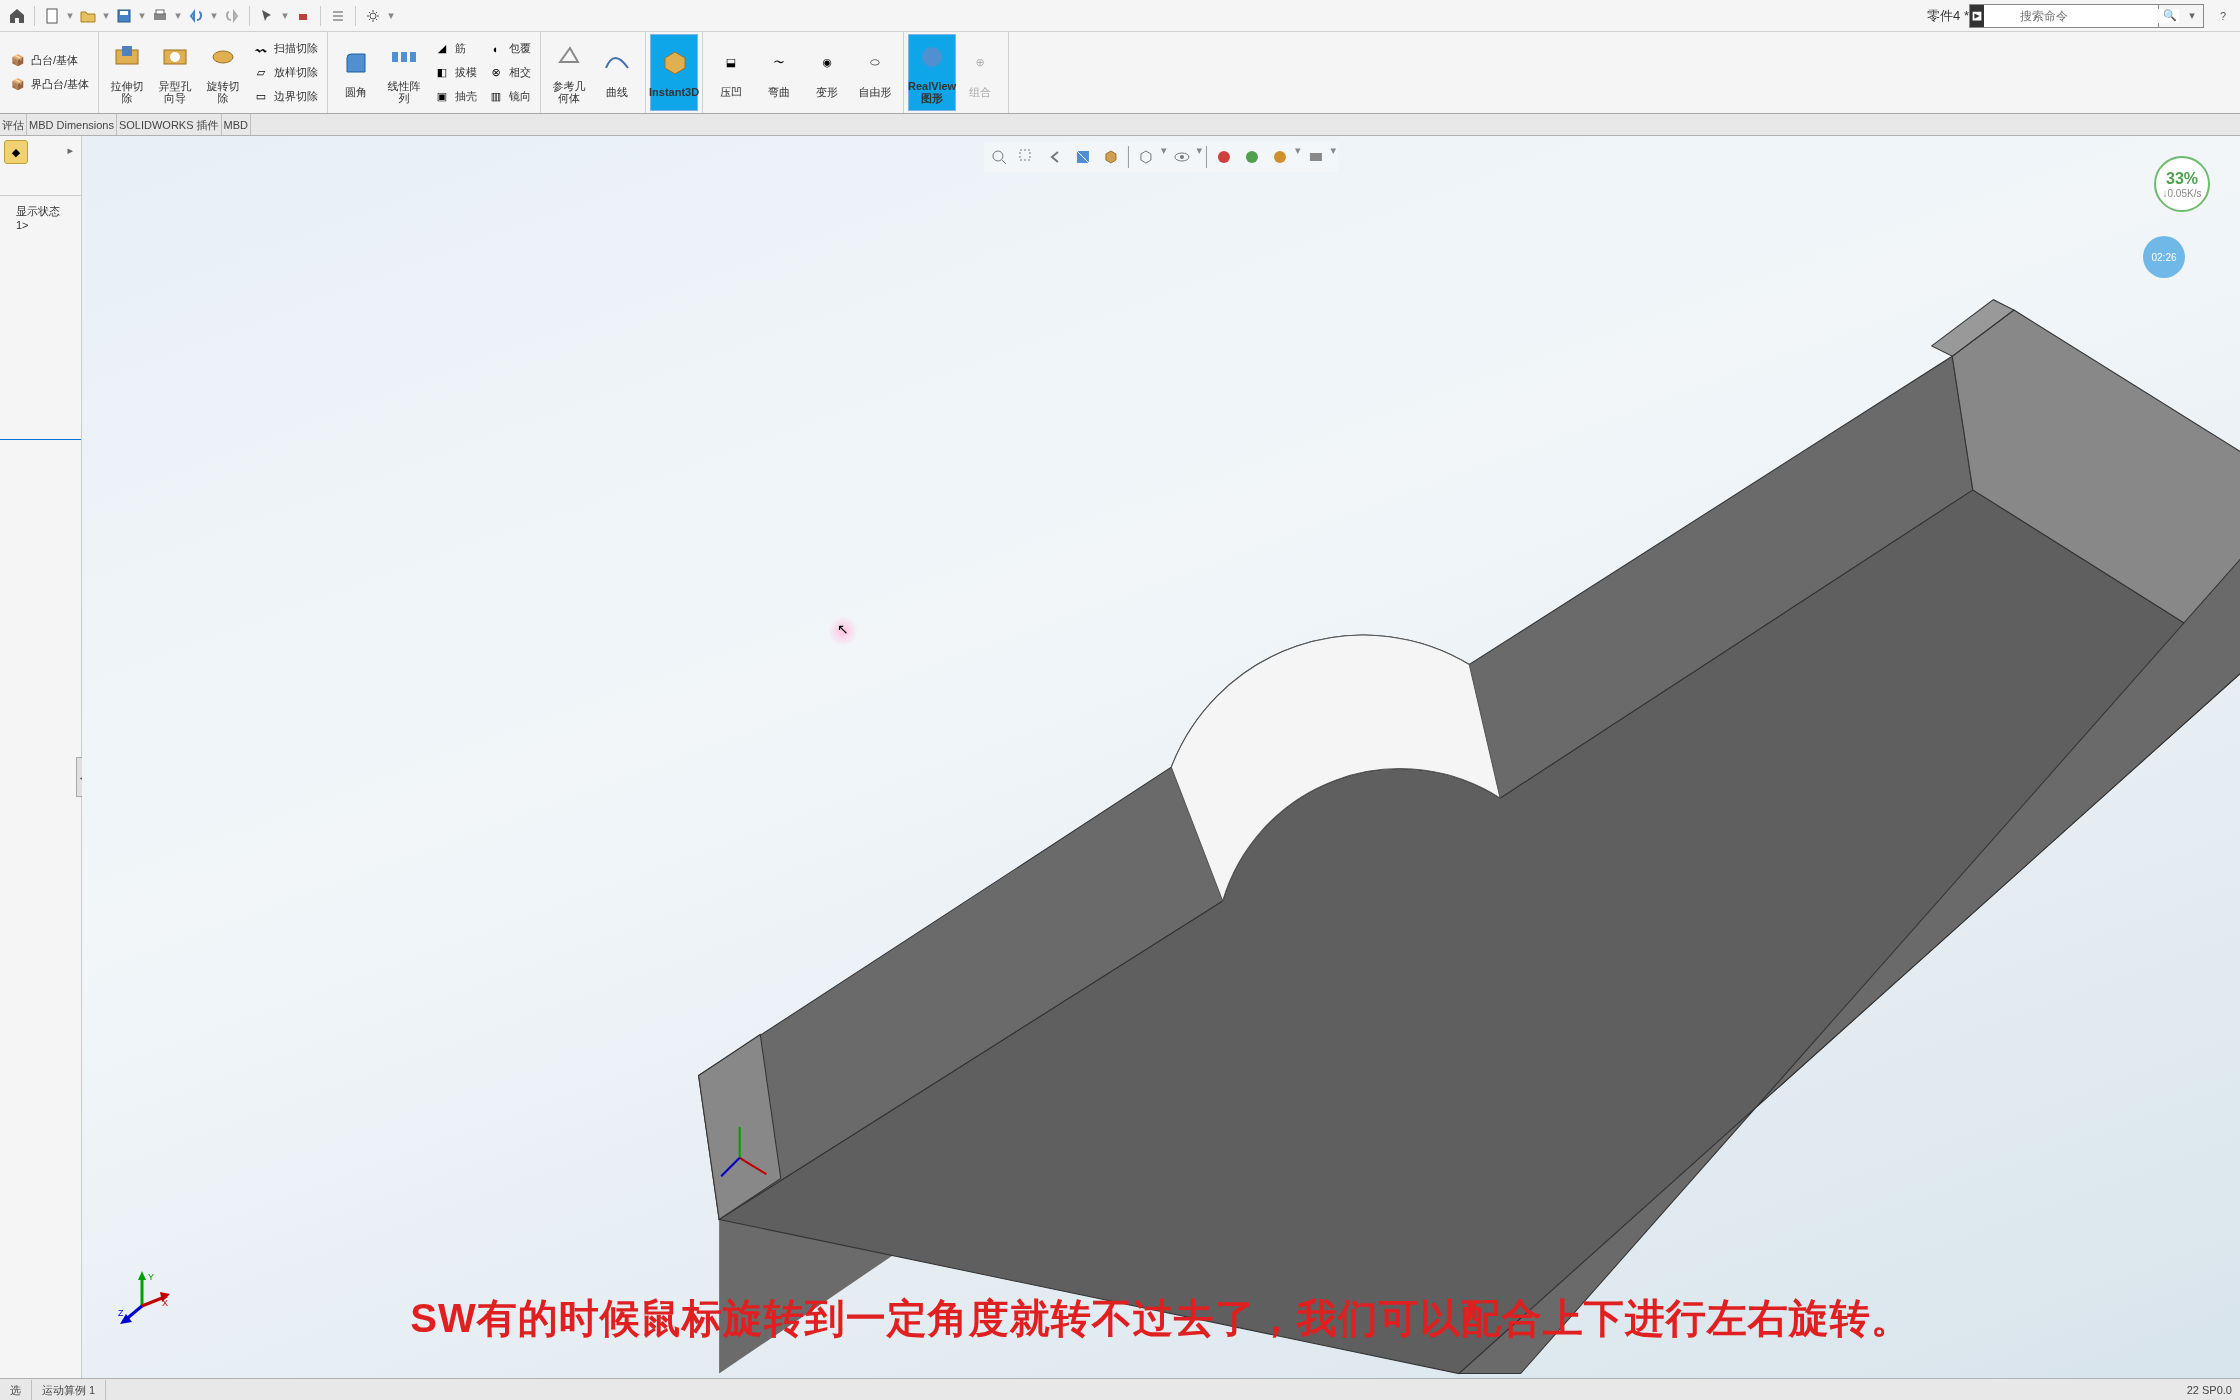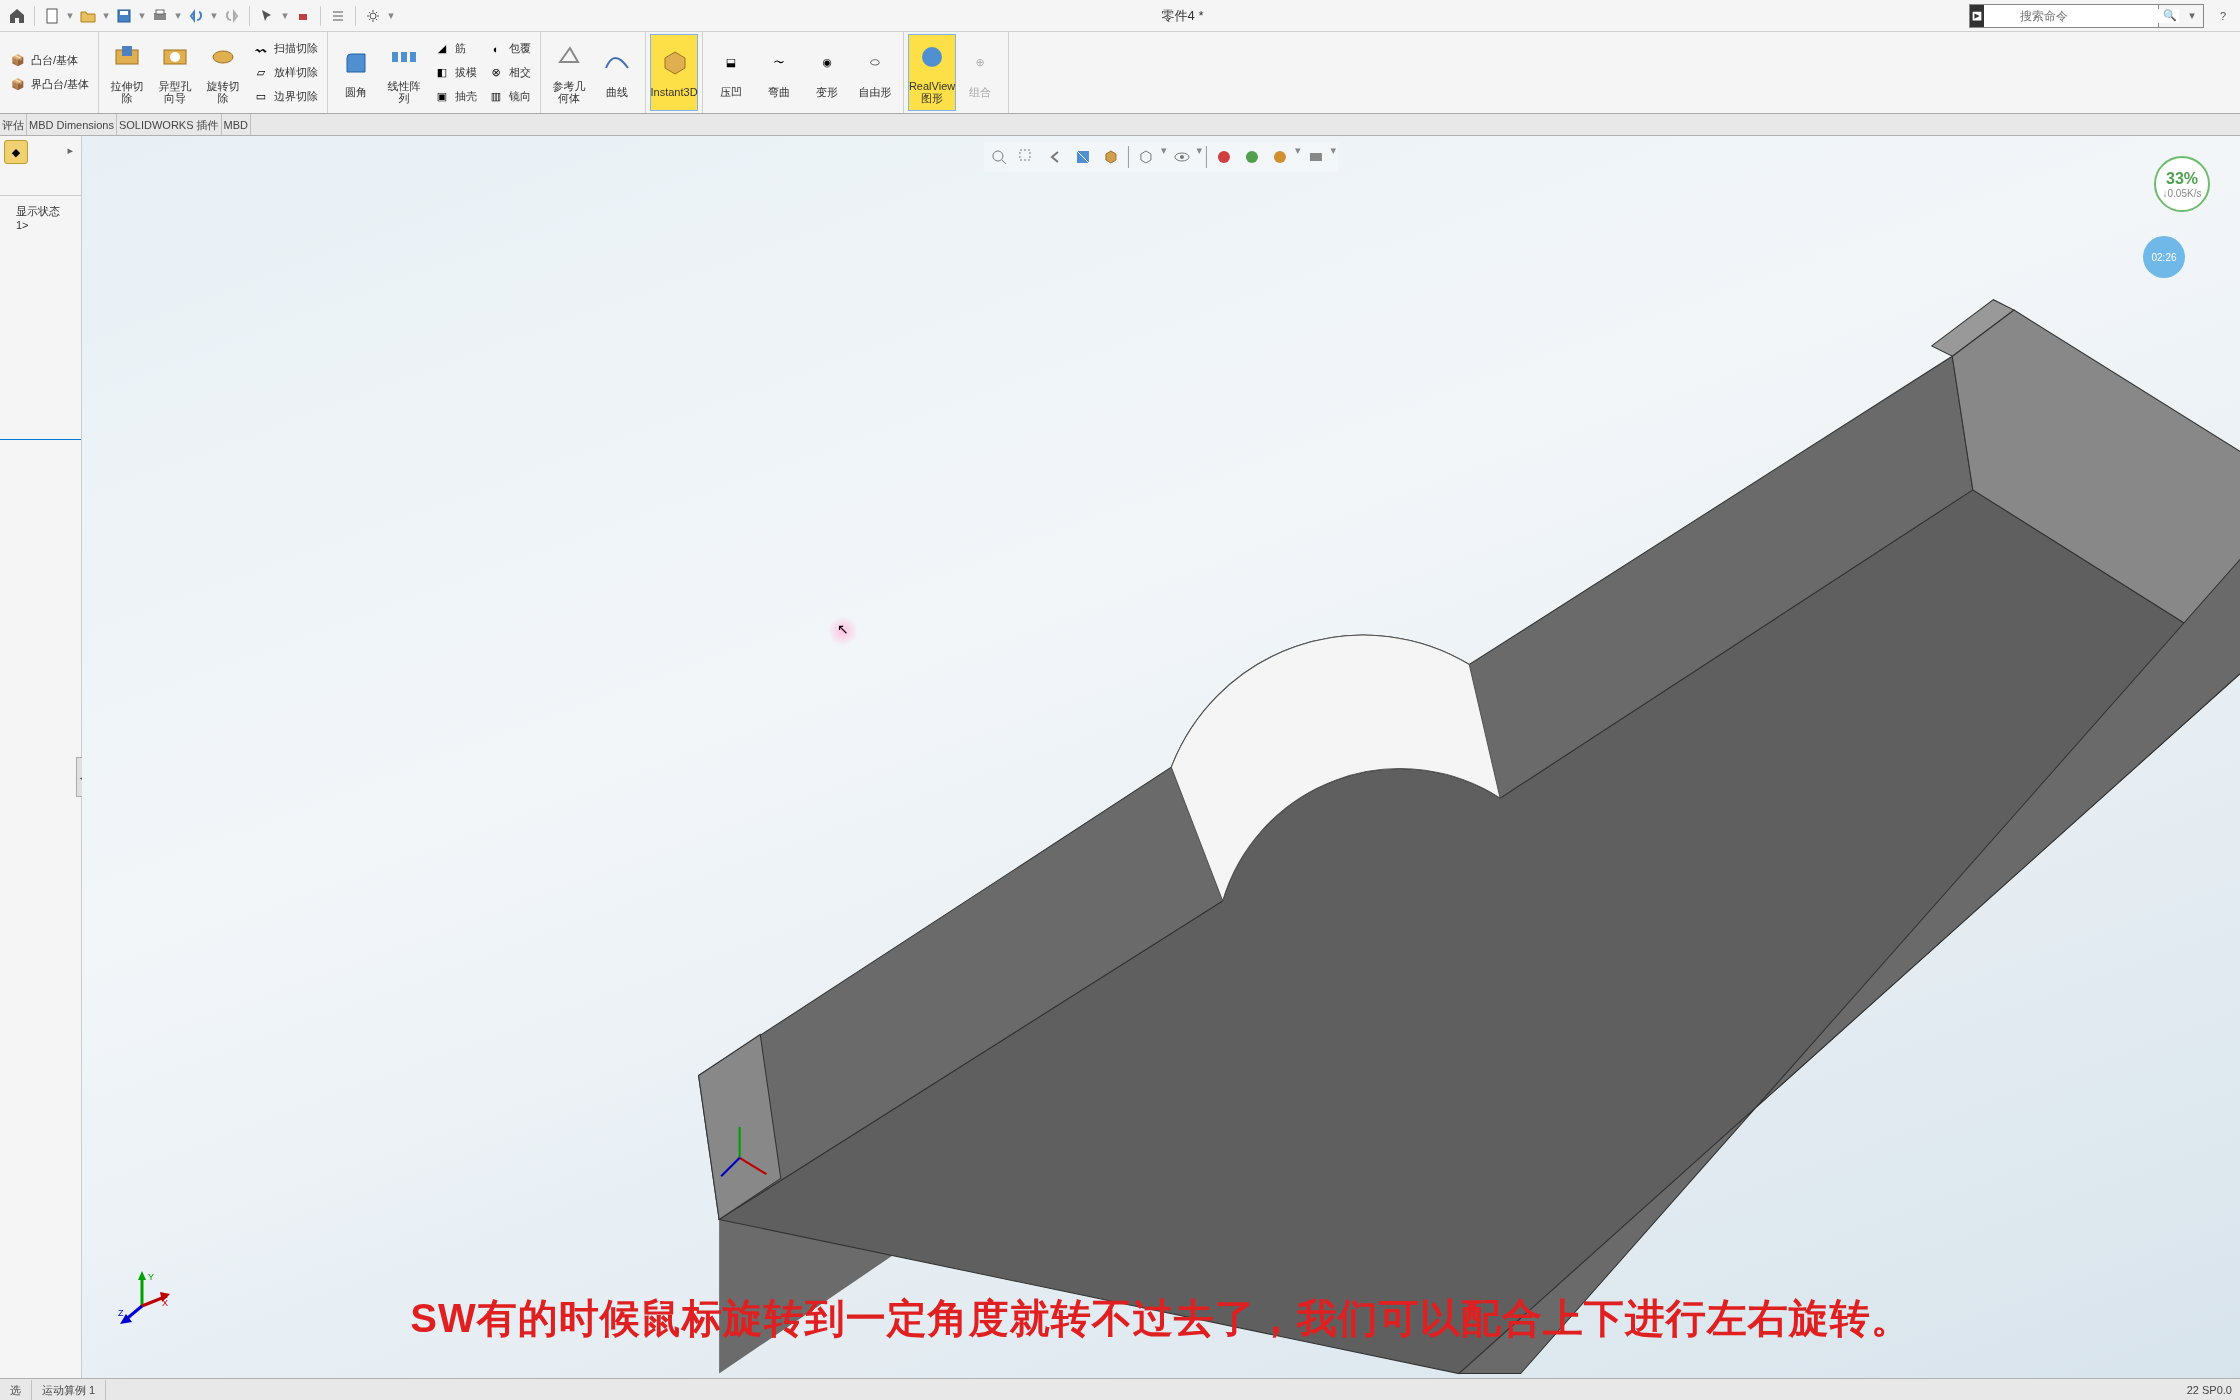--- a/index.html
+++ b/index.html
@@ -4,34 +4,34 @@
 <style>
 * { margin:0; padding:0; box-sizing:border-box; font-family:"Microsoft YaHei","SimSun",Arial,sans-serif; }
 body { width:2240px; height:1400px; background:#fff; overflow:hidden; position:relative; font-size:11px; }
 
 
 .qat { height:32px; background:#f5f5f5; border-bottom:1px solid #d0d0d0; display:flex; align-items:center; padding:0 4px; }
 .qat-btn { width:26px; height:26px; display:flex; align-items:center; justify-content:center; cursor:pointer; color:#555; }
 .qat-btn svg { width:16px; height:16px; }
 .qat-drop { width:10px; display:flex; align-items:center; justify-content:center; color:#888; }
 .qat-sep { width:1px; height:20px; background:#ccc; margin:0 4px; }
-.qat-title { flex:1; text-align:center; color:#333; font-size:13px; }
+.qat-title { flex:1; text-align:right; color:#333; font-size:13px; }
 .qat-search-wrap { display:flex; align-items:center; border:1px solid #888; background:#fff; height:24px; width:190px; }
 .qat-search-ic { width:22px; height:22px; background:#333; color:#fff; display:flex; align-items:center; justify-content:center; }
 .qat-search { border:none; outline:none; flex:1; font-size:12px; padding:0 4px; color:#888;margin-left:32px; }
 .qat-search-tools { display:flex; align-items:center; border:1px solid #888; border-left:none; height:24px; }
 .qat-search-tools span { width:22px; text-align:center; color:#666; cursor:pointer; }
 
 
 .ribbon { height:82px; background:#f5f5f5; border-bottom:1px solid #a8a8a8; display:flex; }
 .rgroup { display:flex; border-right:1px solid #d0d0d0; padding:2px 4px; }
 .rbtn-big { width:48px; display:flex; flex-direction:column; align-items:center; justify-content:center; cursor:pointer; padding:2px; border:1px solid transparent; }
 .rbtn-big .ric { width:30px; height:30px; display:flex; align-items:center; justify-content:center; }
 .rbtn-big .rlab { font-size:11px; color:#333; text-align:center; line-height:12px; margin-top:8px; }
-.rbtn-big.active { border:1px solid #7eb4ea; background:#fde047; }
+.rbtn-big.active { border:1px solid #7eb4ea; background:#0ea5e9;font-weight:bold; }
 .rbtn-big.disabled .rlab { color:#aaa; }
 .rstack { display:flex; flex-direction:column; justify-content:center; }
 .rbtn-sm { display:flex; align-items:center; height:24px; padding:0 4px; cursor:pointer; border:1px solid transparent; }
 .rbtn-sm .ric { width:18px; height:18px; display:flex; align-items:center; justify-content:center; margin-right:4px; }
 .rbtn-sm .rlab { font-size:11px; color:#333; }
 
 
 .cmdtabs { height:22px; background:#e8e8e8; border-bottom:1px solid #b0b0b0; display:flex; }
 .cmdtab { padding:0 2px; line-height:22px; font-size:11px; color:#444; border-right:1px solid #c0c0c0; cursor:pointer; }
 

